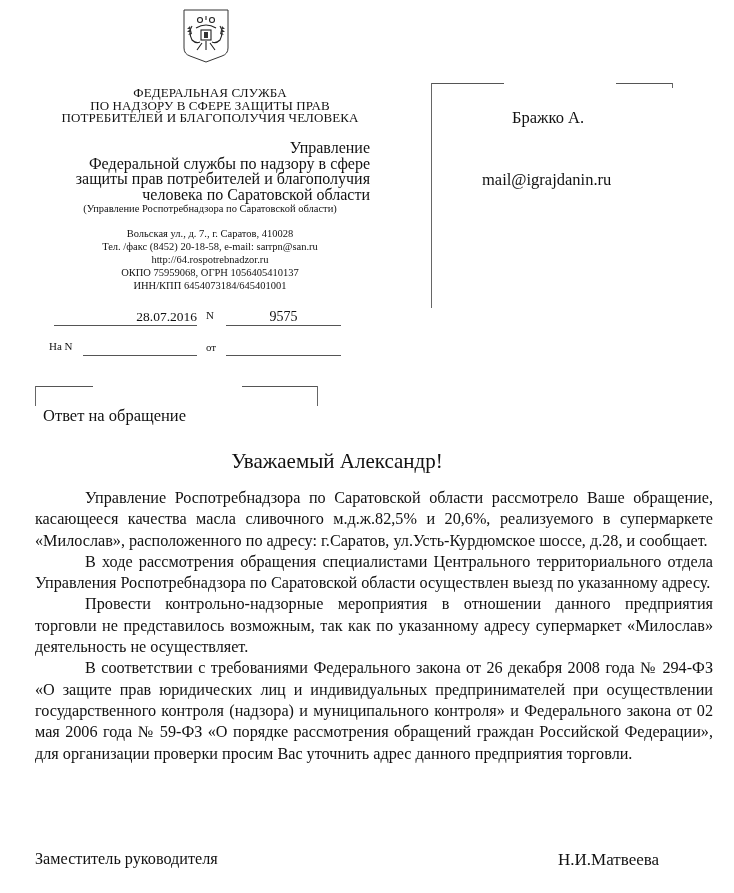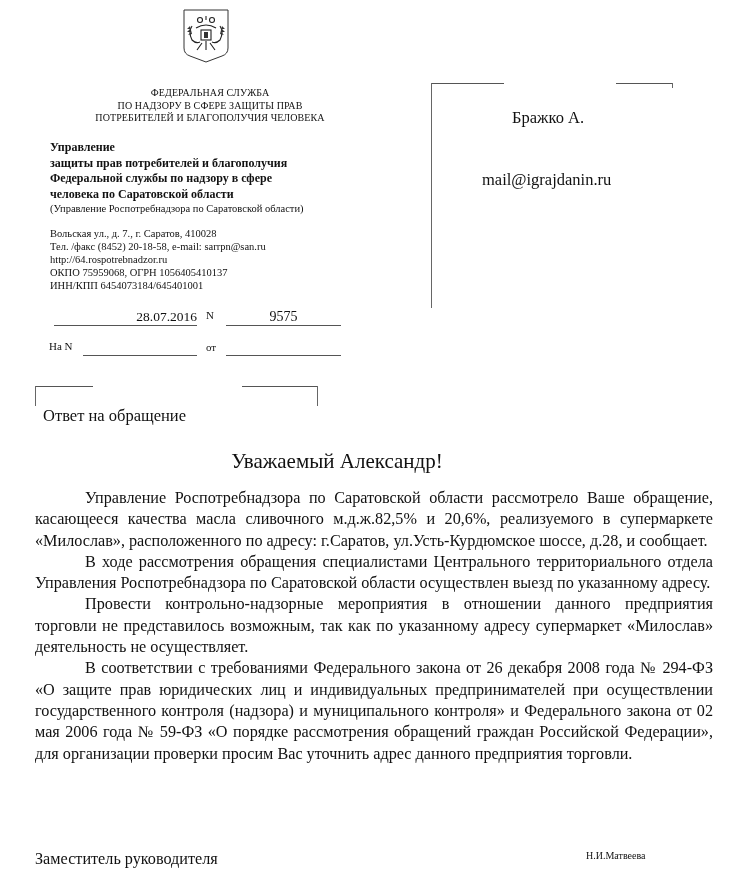--- a/index.html
+++ b/index.html
@@ -1,21 +1,21 @@
 <!DOCTYPE html>
 <html><head>
 <meta charset="utf-8">
 <style>
   html, body { margin:0; padding:0; background:#ffffff; }
   body { width:734px; height:893px; position:relative; overflow:hidden;
          font-family:"Liberation Serif", serif; color:#111; }
   .abs { position:absolute; }
-  .small { font-size:10.5px; line-height:13px; text-align:left; }
-  .hdr { font-size:10px; line-height:12.5px; text-align:center; letter-spacing:0.1px; }
-  .bold { font-weight:bold; font-size:12px; line-height:15.5px; text-align:left; }
+  .small { font-size:10.5px; line-height:13px; text-align:center; }
+  .hdr { font-size:13px; line-height:12.5px; text-align:center; letter-spacing:0.1px; }
+  .bold { font-weight:normal; font-size:16px; line-height:15.5px; text-align:right; }
   .line { position:absolute; background:#555; height:1px; }
   .vline { position:absolute; background:#666; width:1px; }
   .body-text { font-size:16.2px; line-height:21.3px; text-align:justify; }
   .para { text-indent:50px; margin:0; }
 </style>
 </head>
 <body>
 
 <div class="abs" style="left:182px; top:8px; width:48px; height:56px;">
   <svg width="48" height="56" viewBox="0 0 48 56">
@@ -38,22 +38,22 @@
 </div>
 
 <div class="abs hdr" style="left:50px; top:87px; width:320px;">
   <div>ФЕДЕРАЛЬНАЯ СЛУЖБА</div>
   <div>ПО НАДЗОРУ В СФЕРЕ ЗАЩИТЫ ПРАВ</div>
   <div>ПОТРЕБИТЕЛЕЙ И БЛАГОПОЛУЧИЯ ЧЕЛОВЕКА</div>
 </div>
 
 <div class="abs bold" style="left:50px; top:140px; width:320px;">
   <div>Управление</div>
+  <div>Федеральной службы по надзору в сфере</div>
   <div>защиты прав потребителей и благополучия</div>
-  <div>Федеральной службы по надзору в сфере</div>
   <div>человека по Саратовской области</div>
 </div>
 <div class="abs small" style="left:50px; top:202px; width:320px;">(Управление Роспотребнадзора по Саратовской области)</div>
 
 <div class="abs small" style="left:50px; top:227px; width:320px;">
   <div>Вольская ул., д. 7., г. Саратов, 410028</div>
   <div>Тел. /факс (8452) 20-18-58, e-mail: sarrpn@san.ru</div>
   <div>http://64.rospotrebnadzor.ru</div>
   <div>ОКПО 75959068, ОГРН 1056405410137</div>
   <div>ИНН/КПП 6454073184/645401001</div>
@@ -90,13 +90,13 @@
 <div class="abs" style="left:0; top:449px; width:674px; text-align:center; font-size:21px;">Уважаемый Александр!</div>
 
 <div class="abs body-text" style="left:35px; top:488px; width:678px;">
   <p class="para">Управление Роспотребнадзора по Саратовской области рассмотрело Ваше обращение, касающееся качества масла сливочного м.д.ж.82,5% и 20,6%, реализуемого в супермаркете «Милослав», расположенного по адресу: г.Саратов, ул.Усть-Курдюмское шоссе, д.28, и сообщает.</p>
   <p class="para">В ходе рассмотрения обращения специалистами Центрального территориального отдела Управления Роспотребнадзора по Саратовской области осуществлен выезд по указанному адресу.</p>
   <p class="para">Провести контрольно-надзорные мероприятия в отношении данного предприятия торговли не представилось возможным, так как  по указанному адресу супермаркет «Милослав» деятельность не осуществляет.</p>
   <p class="para">В соответствии с требованиями Федерального закона от 26 декабря 2008 года № 294-ФЗ «О защите прав юридических лиц и индивидуальных предпринимателей при осуществлении государственного контроля (надзора) и муниципального контроля» и Федерального закона от 02 мая 2006 года № 59-ФЗ «О порядке рассмотрения обращений граждан Российской Федерации», для организации проверки просим Вас уточнить адрес данного предприятия торговли.</p>
 </div>
 
 <div class="abs" style="left:35px; top:850px; font-size:16.2px;">Заместитель руководителя</div>
-<div class="abs" style="left:586px; top:850px; font-size:10px;text-align:center;">Н.И.Матвеева</div>
+<div class="abs" style="left:558px; top:850px; font-size:17px;text-align:center;">Н.И.Матвеева</div>
 
 </body></html>

